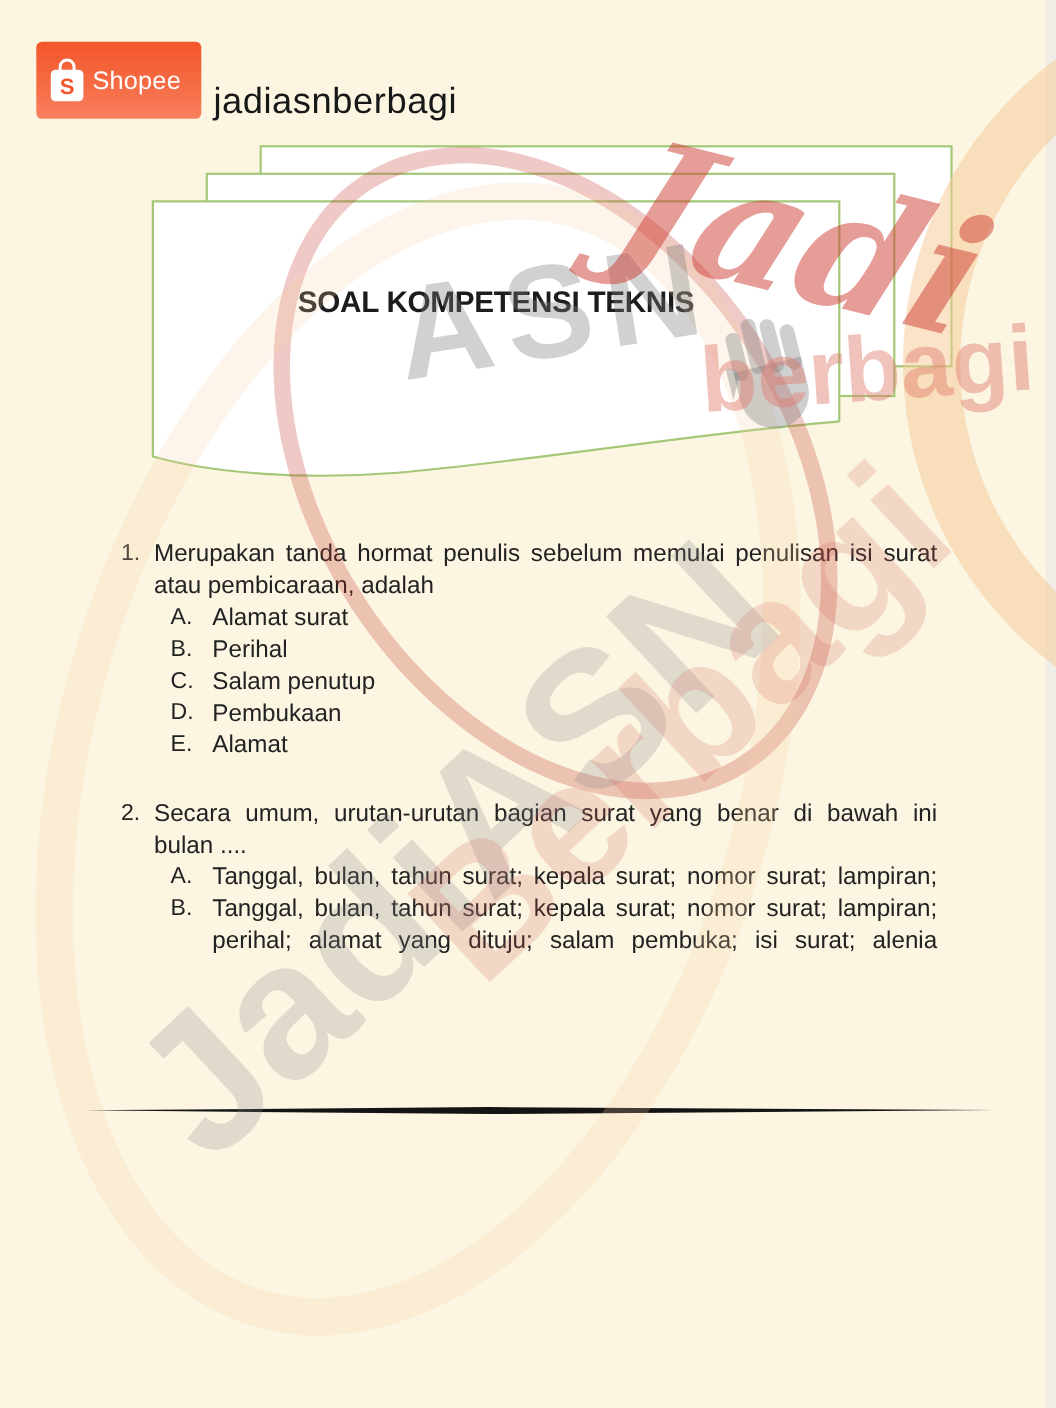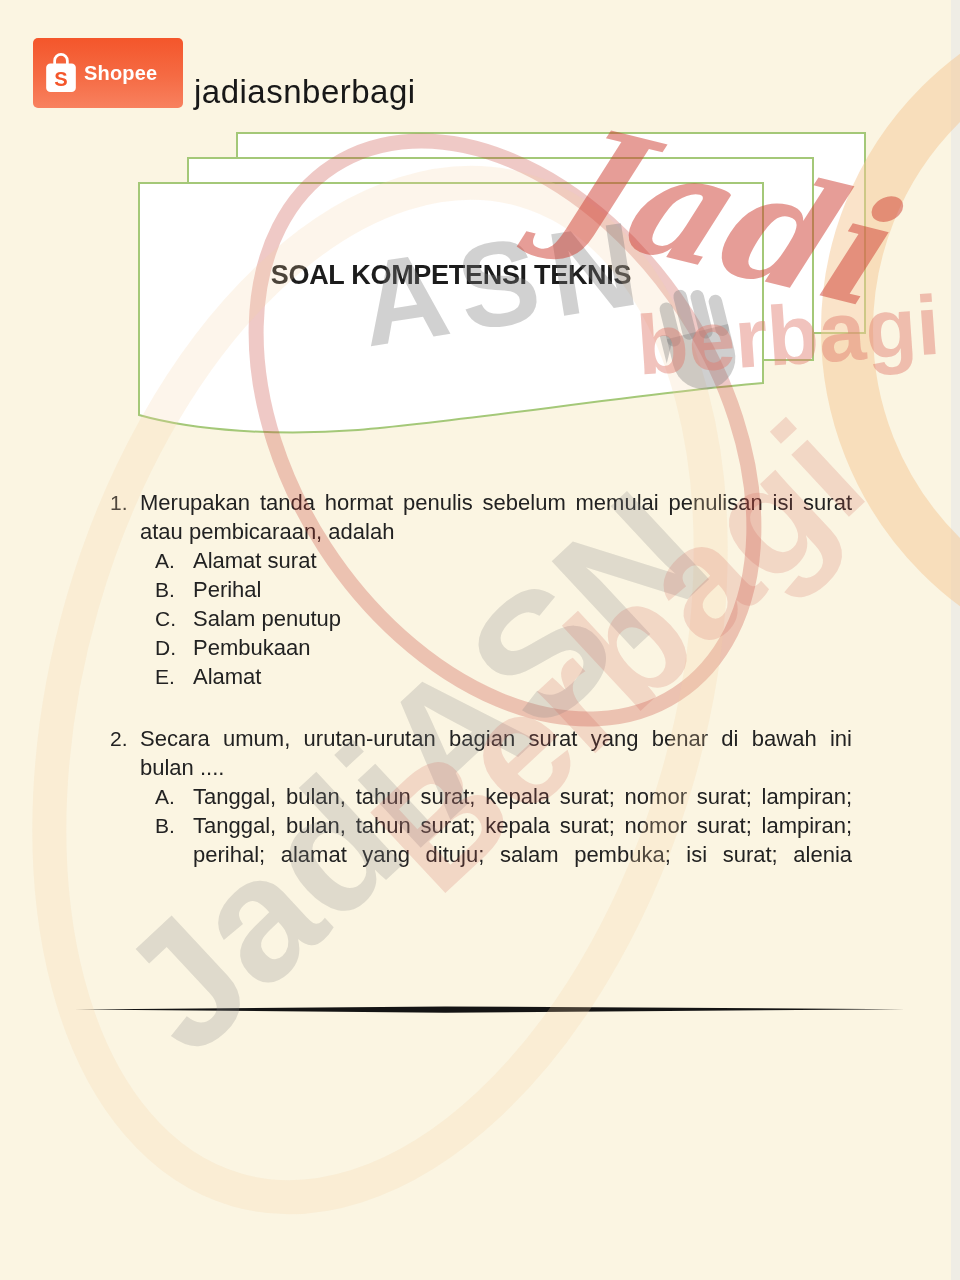--- a/index.html
+++ b/index.html
@@ -16,21 +16,21 @@
 
   
   .shopee-badge {
     position:absolute; left:33px; top:38px; width:150px; height:70px;
     border-radius:5px;
     background:linear-gradient(180deg,#f4562b 0%,#f56b44 55%,#f8815f 100%);
     display:flex; align-items:center; padding-left:10px;
   }
   .shopee-badge .bag { width:36px; height:44px; flex:none; }
   .shopee-badge .brand {
-    color:#fff; font-size:20px; font-weight:700; margin-left:5px; letter-spacing:0.2px;
+    color:#fff; font-size:23px; font-weight:400; margin-left:5px; letter-spacing:0.2px;
   }
   .username {
     position:absolute; left:194px; top:73px;
     font-size:33px; color:#181818; font-weight:500; letter-spacing:0.5px;
   }
 
   
   .cards-svg { position:absolute; left:0; top:0; }
   .title-overlay {
     position:absolute; left:139px; top:183px; width:624px;

